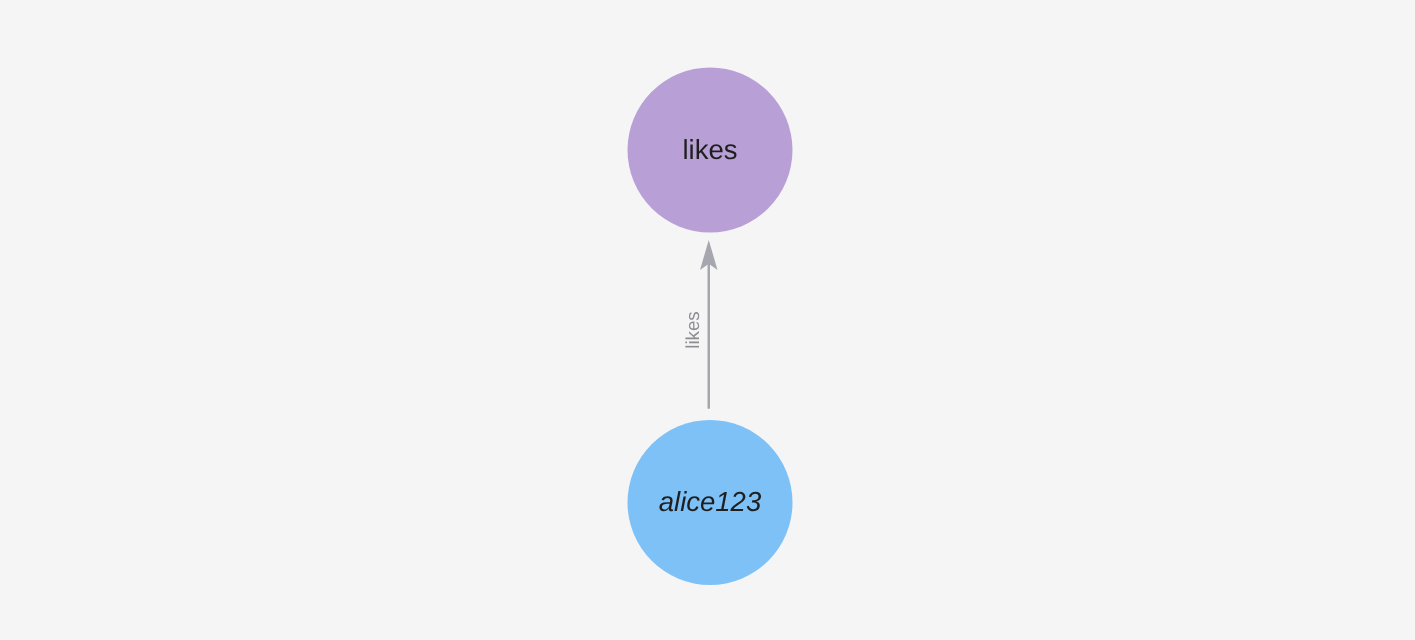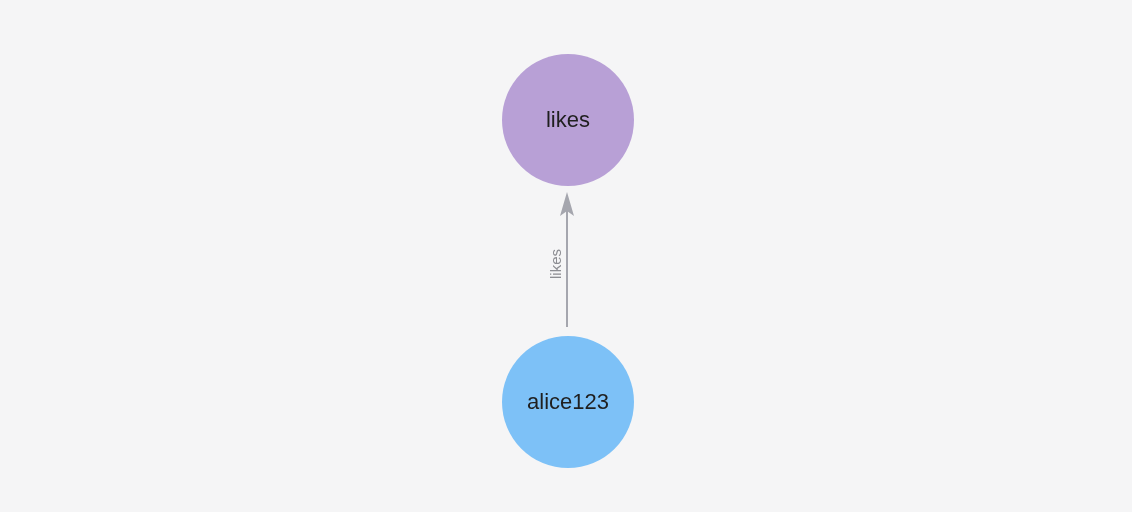--- a/index.html
+++ b/index.html
@@ -41,20 +41,21 @@
   }
   .node-hiking {
     left: 502px;
     top: 54px;
     background: #b8a0d6;
   }
   .node-alice {
     left: 502px;
     top: 336px;
     background: #7dc1f7;
+    font-style: italic;
   }
   .node-label {
     font-size: 22px;
     color: #1f1f1f;
     line-height: 1;
     white-space: nowrap;
   }
   .edge-label {
     position: absolute;
     left: 555px;

